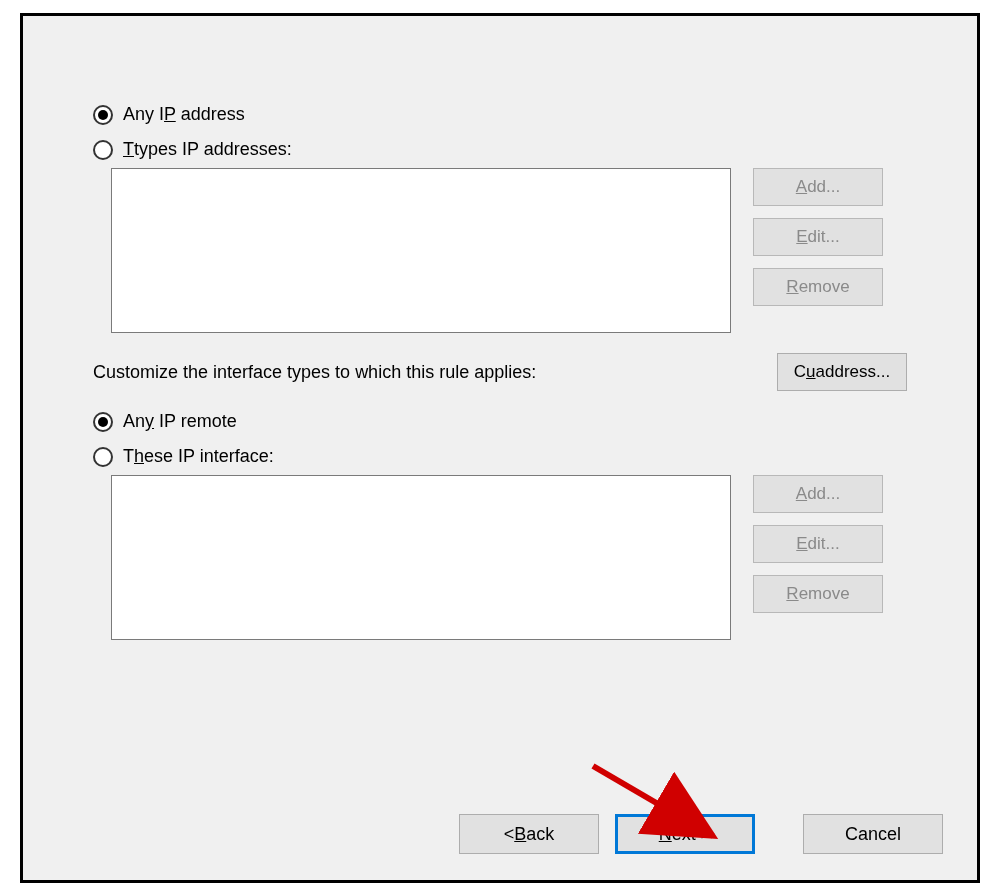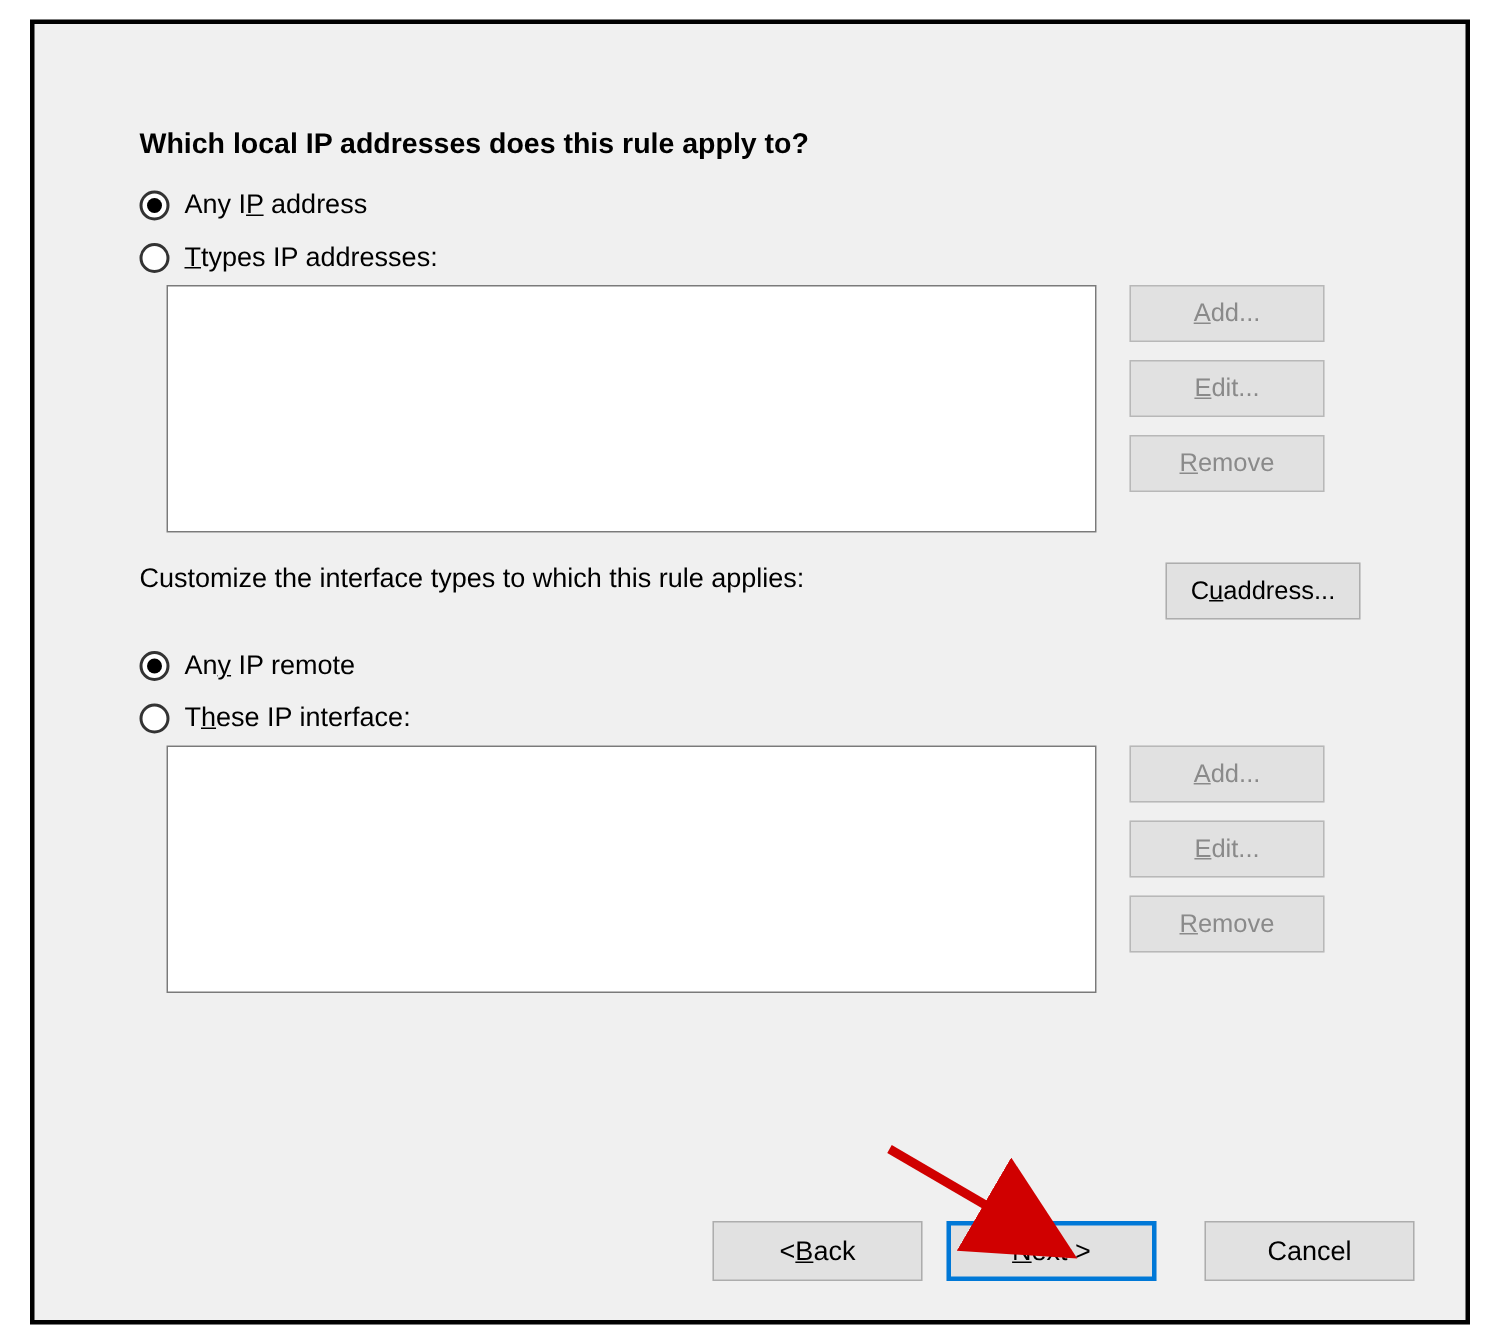--- a/index.html
+++ b/index.html
@@ -83,21 +83,21 @@
   }
   .btn.disabled {
     color: #8a8a8a;
     border-color: #b8b8b8;
     background: #e1e1e1;
     cursor: default;
   }
   .customize-row {
     display: flex;
     justify-content: space-between;
-    align-items: flex-start;
+    align-items: center;
     margin: 0 0 20px 0;
   }
   .customize-text {
     font-size: 18px;
   }
   .btn-customize {
     width: 130px;
     height: 38px;
   }
   .bottom-bar {
@@ -125,21 +125,20 @@
   .arrow {
     position: absolute;
     pointer-events: none;
   }
 </style>
 </head>
 <body>
 
 <div class="outer">
 
-  <div class="section-heading">Which local IP addresses does this rule apply to?</div>
 
   <div class="radio-row">
     <span class="radio">
         <span class="dot"></span>
       </span>
     <span>
       <span>Any I</span><span class="ul">P</span><span> address</span>
     </span>
   </div>
 
@@ -215,21 +214,21 @@
   <div class="bottom-bar">
     <div class="wiz-btn">
       <span>&lt; </span>
         <span class="ul">B</span>
         <span>ack</span>
     </div>
     <div class="wiz-btn primary">
       <span class="ul">N</span>
         <span>ext &gt;</span>
     </div>
-    <div class="wiz-btn" style="margin-left:16px;">Cancel</div>
+    <div class="wiz-btn" style="margin-left:32px;">Cancel</div>
   </div>
 
   <svg class="arrow" style="left:560px; top:740px;" width="170" height="120">
     <defs>
       <marker id="ah" markerWidth="14" markerHeight="14" refX="11" refY="6" orient="auto">
         <path d="M0,0 L12,6 L0,12 Z" fill="#d00000"></path>
       </marker>
     </defs>
     <line x1="10" y1="10" x2="130" y2="80" stroke="#d00000" stroke-width="6" marker-end="url(#ah)"></line>
   </svg>

